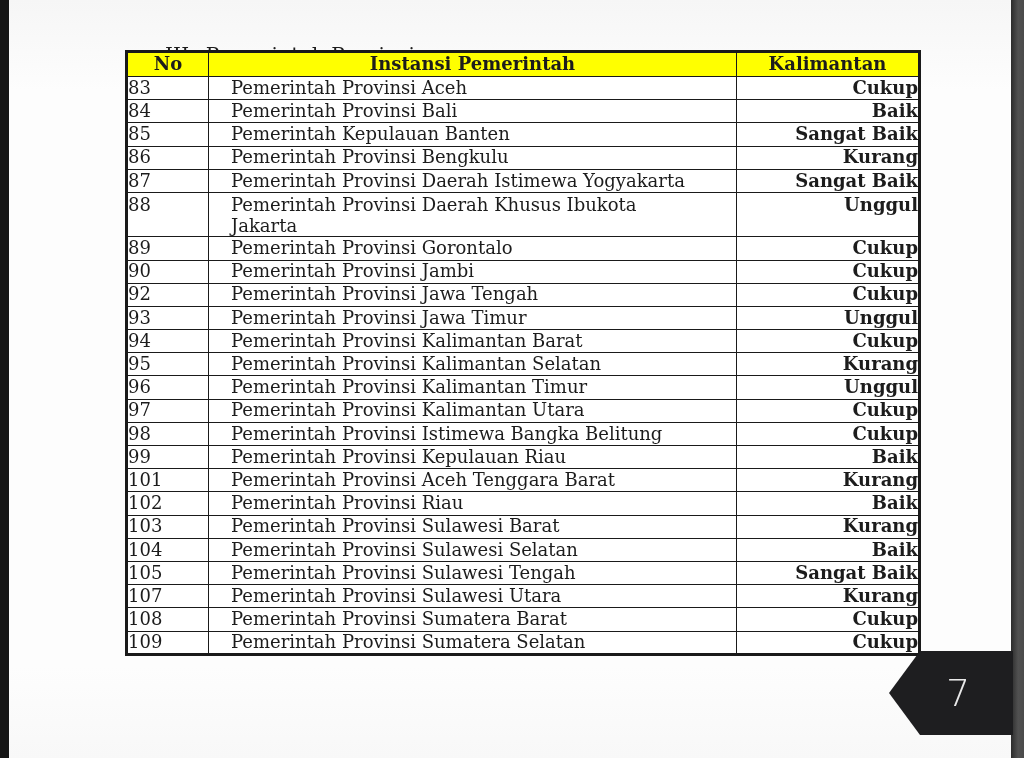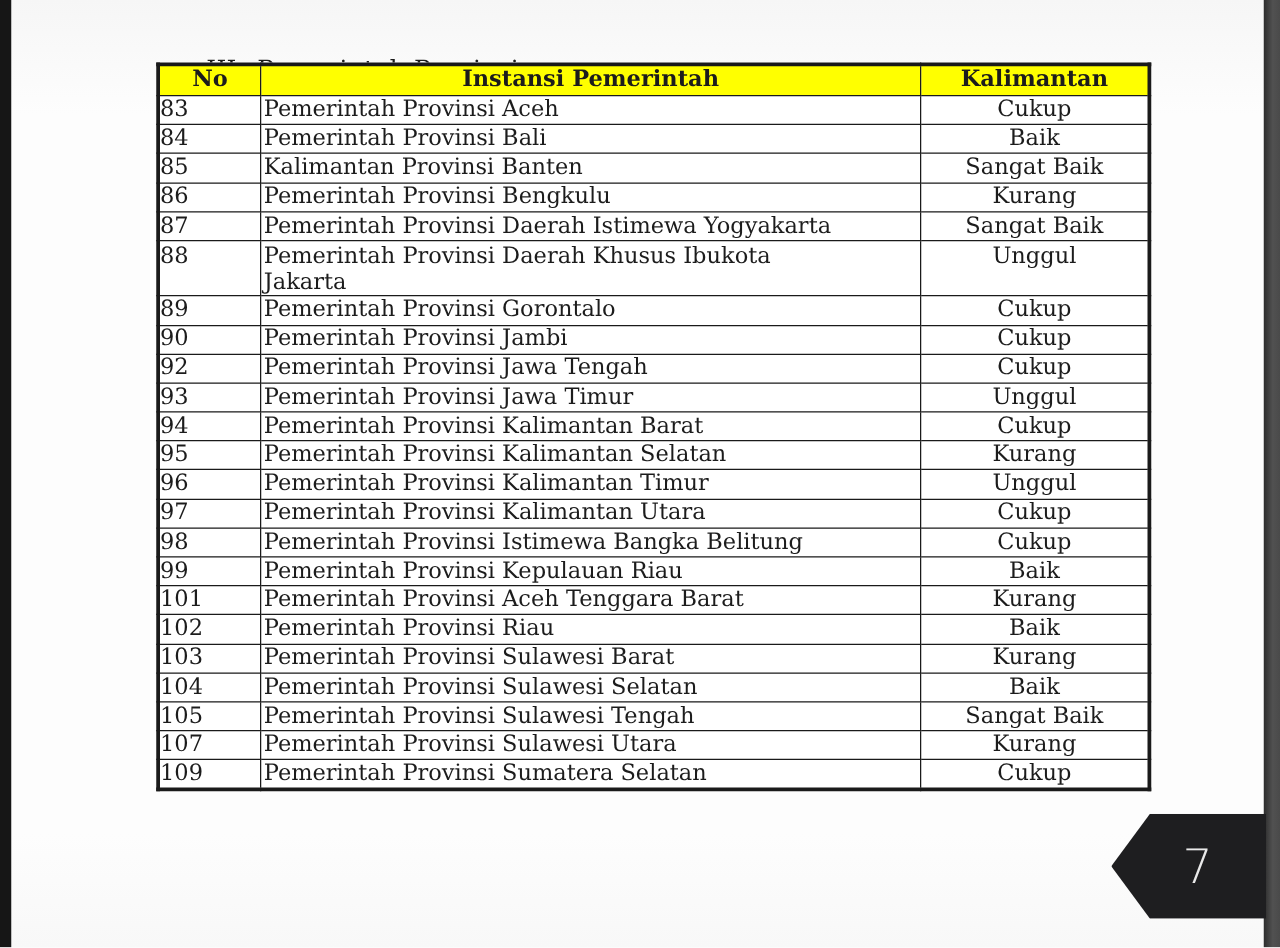--- a/index.html
+++ b/index.html
@@ -64,25 +64,25 @@
     font-weight: bold;
     vertical-align: middle;
   }
   .doc-table td { height: 23.2px; vertical-align: middle; }
   col.c-no { width: 82px; }
   col.c-instansi { width: 528px; }
   col.c-kualifikasi { width: 183px; }
   td.no { text-align: left; }
   td.instansi {
     text-align: left;
-    padding-left: 2px;
+    padding-left: 22px;
     white-space: pre-line;
     margin-left: 36px;
   }
-  td.kualifikasi { text-align: center; }
+  td.kualifikasi { text-align: right; font-weight: bold; }
   tr.tall td { vertical-align: top; padding-top: 2px; }
   .page-badge {
     position: absolute;
     left: 889px; top: 651px;
     width: 124px; height: 84px;
     background: var(--badge-bg);
     clip-path: polygon(0% 50%, 25% 0%, 100% 0%, 100% 100%, 25% 100%);
     display: flex;
     align-items: center;
     justify-content: center;
@@ -127,21 +127,21 @@
           <td class="instansi">Pemerintah Provinsi Aceh</td>
           <td class="kualifikasi">Cukup</td>
         </tr>
         <tr>
           <td class="no">84</td>
           <td class="instansi">Pemerintah Provinsi Bali</td>
           <td class="kualifikasi">Baik</td>
         </tr>
         <tr>
           <td class="no">85</td>
-          <td class="instansi">Kalimantan Provinsi Banten</td>
+          <td class="instansi">Pemerintah Kepulauan Banten</td>
           <td class="kualifikasi">Sangat Baik</td>
         </tr>
         <tr>
           <td class="no">86</td>
           <td class="instansi">Pemerintah Provinsi Bengkulu</td>
           <td class="kualifikasi">Kurang</td>
         </tr>
         <tr>
           <td class="no">87</td>
           <td class="instansi">Pemerintah Provinsi Daerah Istimewa Yogyakarta</td>
@@ -227,20 +227,25 @@
           <td class="no">105</td>
           <td class="instansi">Pemerintah Provinsi Sulawesi Tengah</td>
           <td class="kualifikasi">Sangat Baik</td>
         </tr>
         <tr>
           <td class="no">107</td>
           <td class="instansi">Pemerintah Provinsi Sulawesi Utara</td>
           <td class="kualifikasi">Kurang</td>
         </tr>
         <tr>
+          <td class="no">108</td>
+          <td class="instansi">Pemerintah Provinsi Sumatera Barat</td>
+          <td class="kualifikasi">Cukup</td>
+        </tr>
+        <tr>
           <td class="no">109</td>
           <td class="instansi">Pemerintah Provinsi Sumatera Selatan</td>
           <td class="kualifikasi">Cukup</td>
         </tr>
       </tbody>
   </table>
 
   <div class="page-badge">
     <span class="digit">7</span>
   </div>

